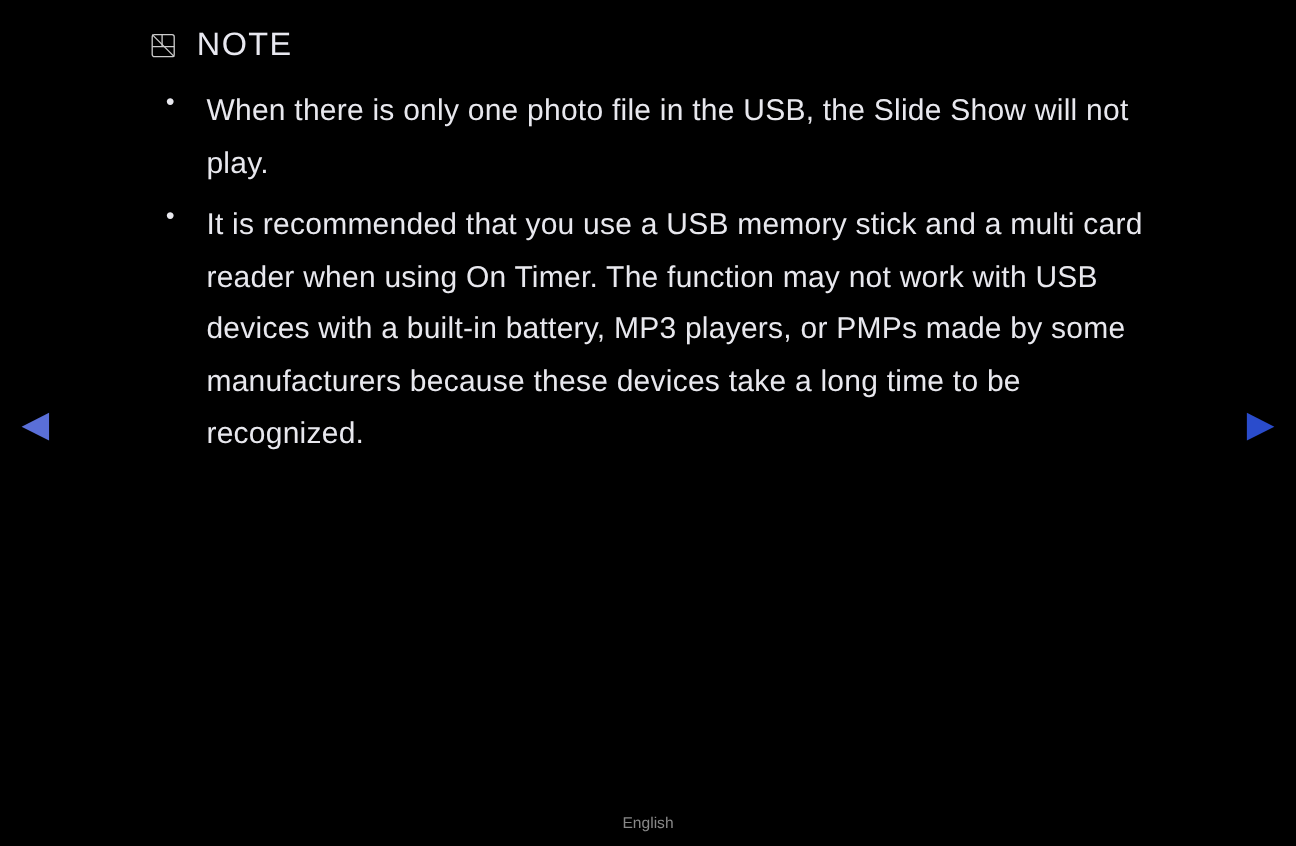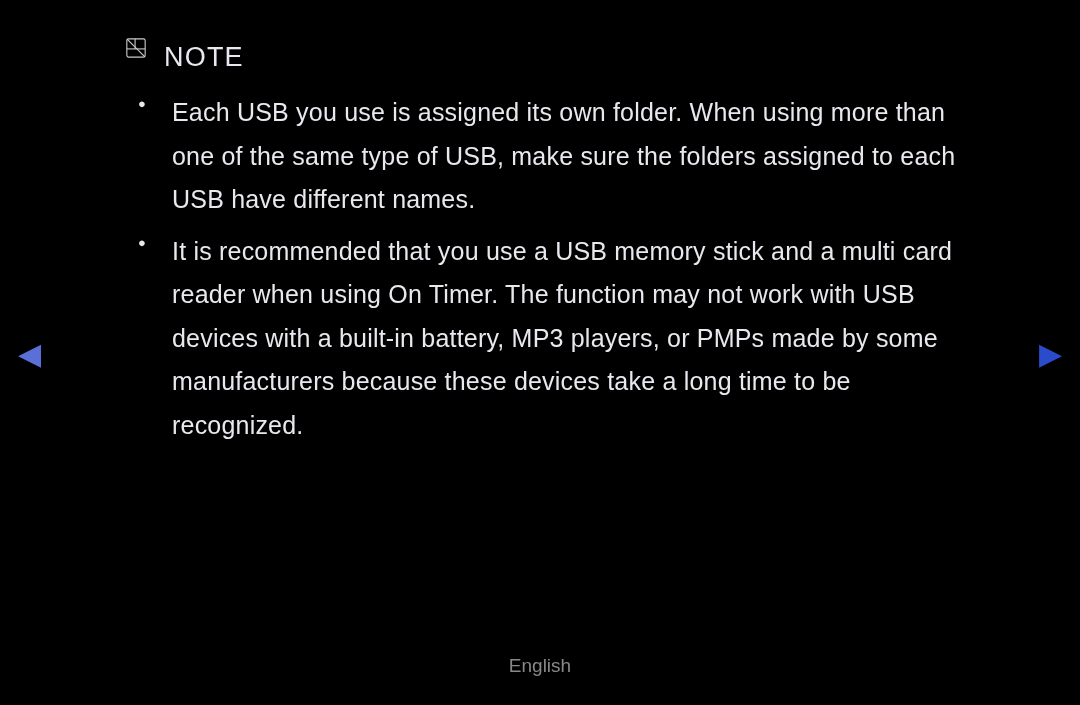--- a/index.html
+++ b/index.html
@@ -32,21 +32,20 @@
       height: 24px;
       display: flex;
       align-items: center;
       justify-content: center;
     }
     .note-label {
       font-size: 27px;
       font-weight: 300;
       letter-spacing: 1.2px;
       color: #e8e8f0;
-      margin-top: 20px;
     }
     .bullet-list {
       list-style: none;
       padding-left: 44px;
     }
     .bullet-item {
       position: relative;
       font-size: 25px;
       line-height: 1.74;
       color: #e8e8ee;
@@ -73,45 +72,45 @@
     .nav-left {
       left: 18px;
       color: #5a6fd8;
     }
     .nav-right {
       right: 18px;
       color: #2a4ccc;
     }
     .footer-lang {
       position: absolute;
-      bottom: 28px;
+      bottom: 12px;
       left: 50%;
       transform: translateX(-50%);
       color: #888;
-      font-size: 19px;
+      font-size: 13px;
       font-weight: 300;
     }
   </style>
 </head>
 <body>
 
 <div class="content">
   <div class="note-header">
     <span class="note-icon">
       <svg width="22" height="22" viewBox="0 0 24 24" fill="none" stroke="#ccc" stroke-width="1.2">
         <rect x="2" y="2" width="20" height="20" rx="2"></rect>
         <line x1="2" y1="2" x2="22" y2="22"></line>
         <line x1="11" y1="2" x2="11" y2="13"></line>
         <line x1="2" y1="13" x2="22" y2="13"></line>
       </svg>
     </span>
     <span class="note-label">NOTE</span>
   </div>
   <ul class="bullet-list">
-    <li class="bullet-item">Each USB you use is assigned its own folder. When using more than one of the same type of USB, make sure the folders assigned to each USB have different names.</li>
+    <li class="bullet-item">When there is only one photo file in the USB, the Slide Show will not play.</li>
     <li class="bullet-item">It is recommended that you use a USB memory stick and a multi card reader when using On Timer. The  function may not work with USB devices with a built-in battery, MP3 players, or PMPs made by some manufacturers because these devices take a long time to be recognized.</li>
   </ul>
 </div>
 
 <div class="nav-arrow nav-left">◀</div>
 <div class="nav-arrow nav-right">▶</div>
 
 <div class="footer-lang">English</div>
 
 </body></html>

